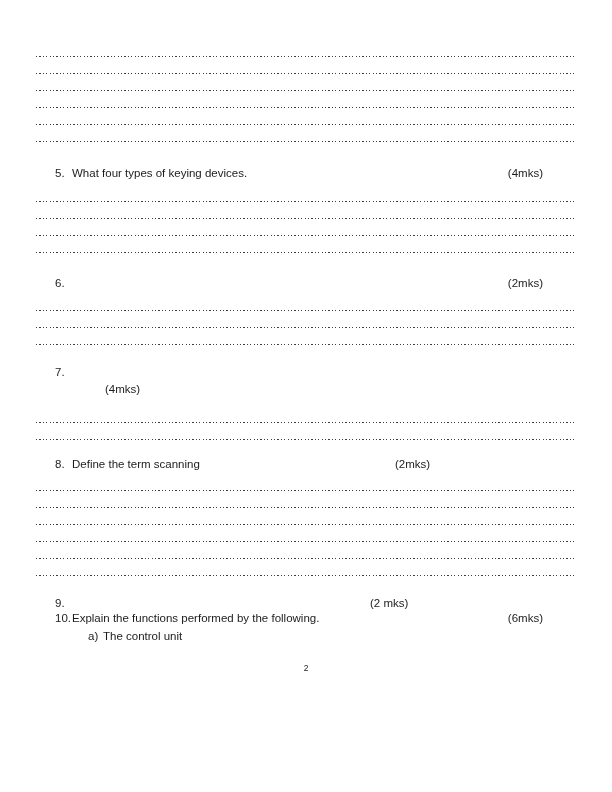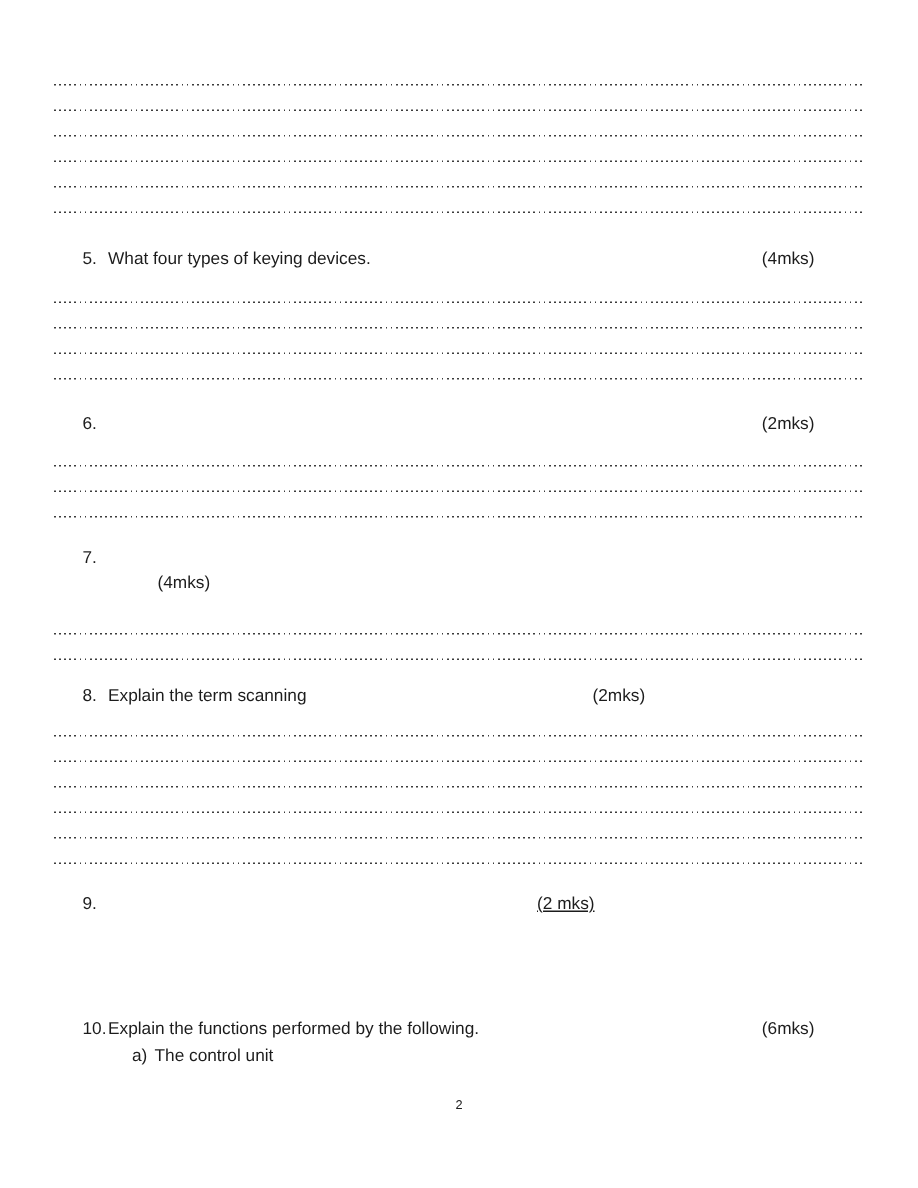--- a/index.html
+++ b/index.html
@@ -60,22 +60,22 @@
   .q7 { margin-top: 20px; }
   .q7-marks-row {
     padding-left: 69px;
     font-size: 11.5px;
     line-height: 15px;
     margin-top: 2px;
   }
   .q8 { margin-top: 17px; }
   .q8 .q-marks-abs { left: 359px; }
   .q9 { margin-top: 20px; }
-  .q9 .q-marks-abs { left: 322px; text-decoration: underline; }
-  .q10 { margin-top: 68px; }
+  .q9 .q-marks-abs { left: 334px; }
+  .q10 { }
   .q10-sub {
     padding-left: 52px;
     font-size: 11.5px;
     line-height: 15px;
     margin-top: 3px;
     display: flex;
   }
   .sub-label {
     display: inline-block;
     width: 15px;
@@ -133,21 +133,21 @@
     </div>
     <div class="q7-marks-row">(4mks)</div>
 
     <div class="lines-g4">
         <div class="dotline"></div>
         <div class="dotline"></div>
       </div>
 
     <div class="q-row q8">
       <span class="q-num">8.</span>
-      <span class="q-text">Explain the term scanning</span>
+      <span class="q-text">Define the term scanning</span>
       <span class="q-marks-abs">(2mks)</span>
     </div>
 
     <div class="lines-g5">
         <div class="dotline"></div>
         <div class="dotline"></div>
         <div class="dotline"></div>
         <div class="dotline"></div>
         <div class="dotline"></div>
         <div class="dotline"></div>

